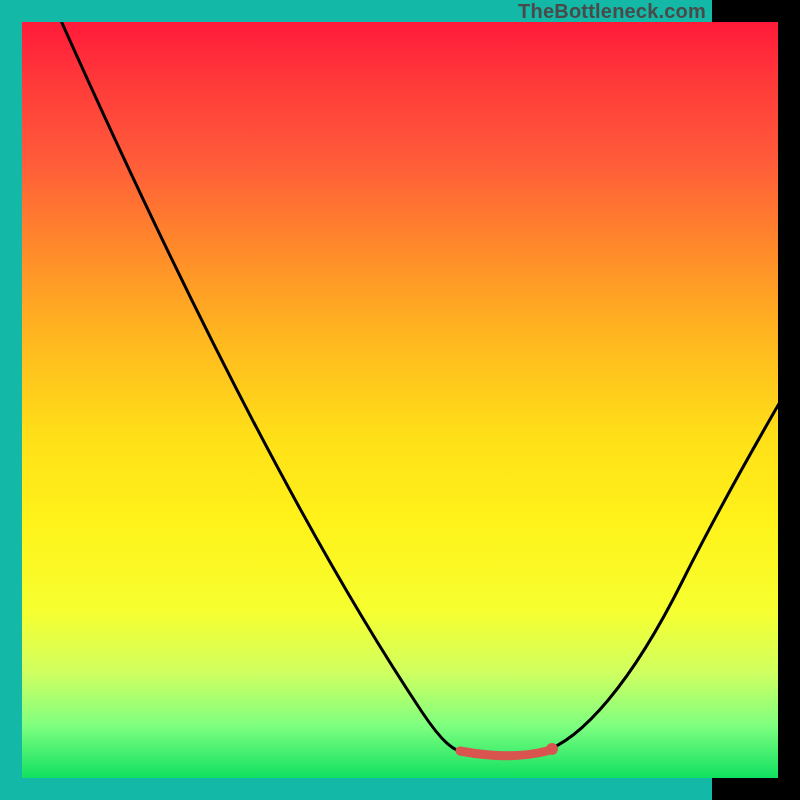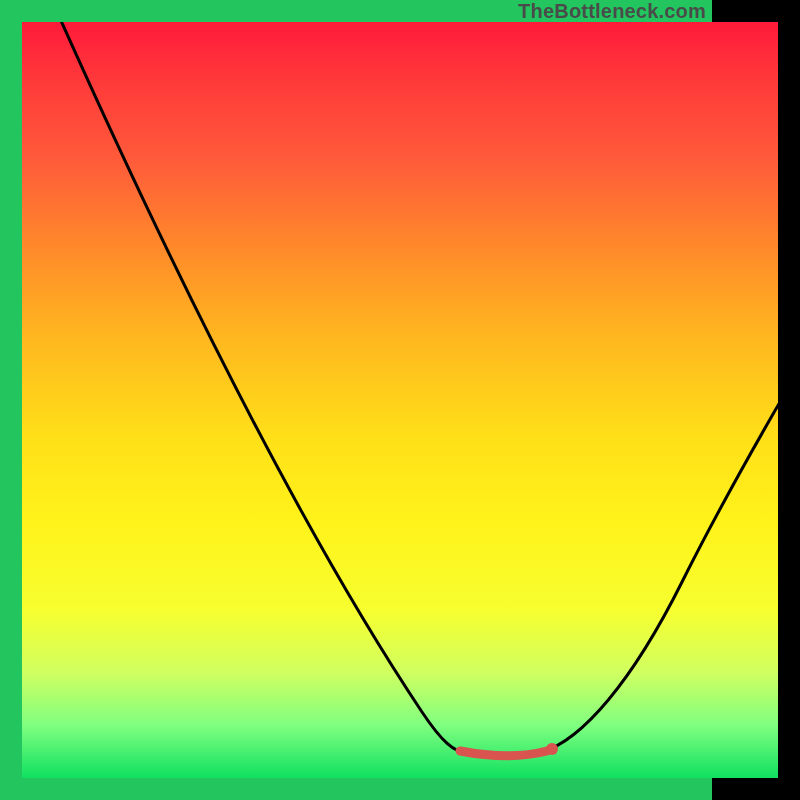--- a/index.html
+++ b/index.html
@@ -1,21 +1,21 @@
 <!DOCTYPE html>
 <html><head>
 <meta charset="utf-8">
 <style>
   * { margin: 0; padding: 0; box-sizing: border-box; }
   html, body { width: 800px; height: 800px; overflow: hidden; background: #000; }
   .frame {
     position: relative;
     width: 712px;
     height: 800px;
-    background: #22c55e;
+    background: #14b8a6;
   }
   .plot-area {
     position: absolute;
     left: 22px;
     top: 22px;
     width: 756px;
     height: 756px;
     overflow: hidden;
   }
   .gradient-bg {

